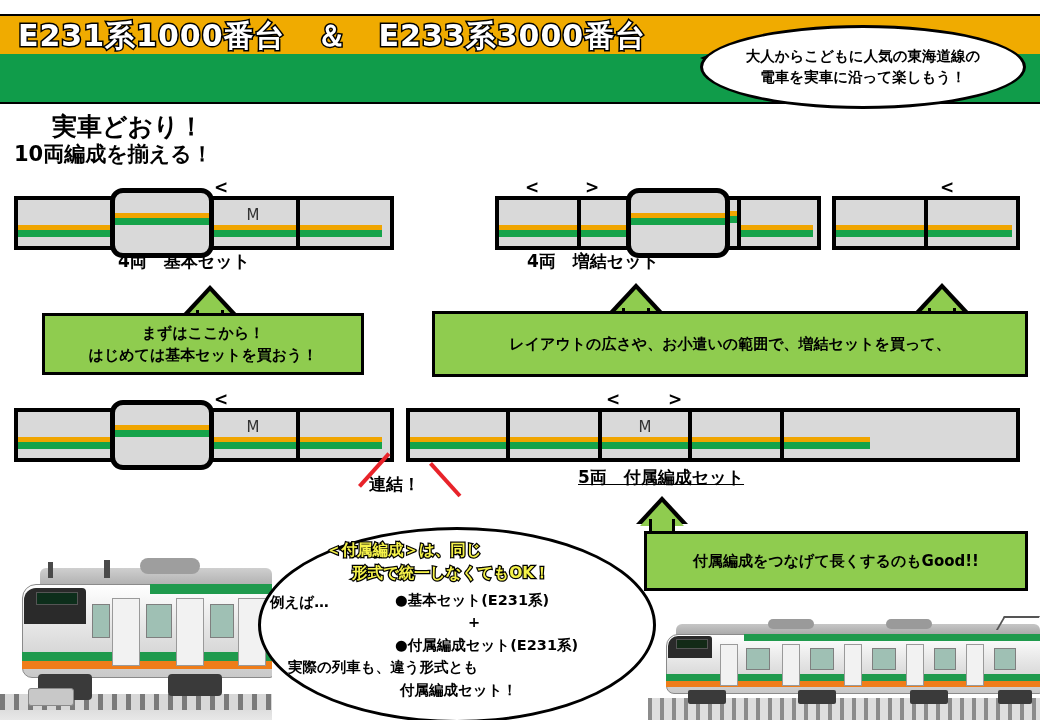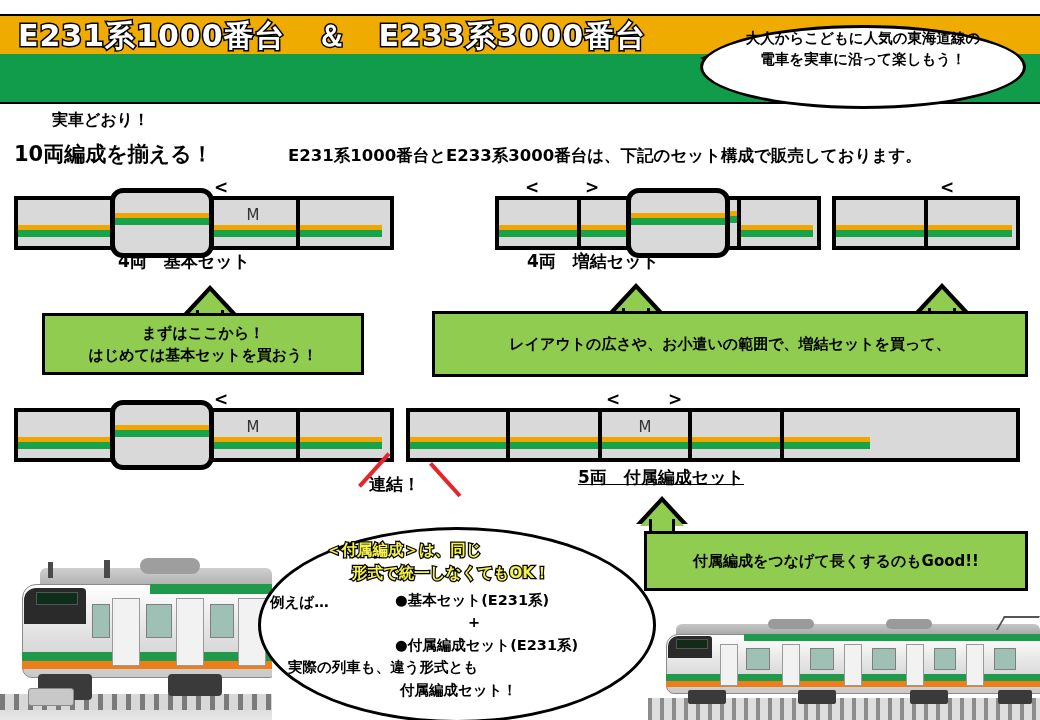--- a/index.html
+++ b/index.html
@@ -24,37 +24,37 @@
     position:absolute;white-space:nowrap;color:#fff;font-weight:bold;
     -webkit-text-stroke:3px #000;paint-order:stroke fill;
   }
   .t1{left:18px;top:16px;font-size:30px;letter-spacing:1px;}
   .t2{left:120px;top:56px;font-size:40px;letter-spacing:5px;}
 
   
   .bubble-top{
     position:absolute;left:700px;top:25px;width:320px;height:78px;
     background:#fff;border:3px solid #000;border-radius:50%/50%;
-    display:flex;align-items:flex-start;justify-content:center;z-index:6;
+    display:flex;align-items:center;justify-content:center;z-index:6;
   }
   .bubble-top-txt{font-size:14.5px;font-weight:bold;line-height:1.45;text-align:center;color:#000;}
   .bubble-tail{
     position:absolute;left:700px;top:44px;width:0;height:0;z-index:5;
     border-top:14px solid transparent;border-bottom:14px solid transparent;
     border-right:36px solid #000;
   }
   .bubble-tail-in{
     position:absolute;left:712px;top:47px;width:0;height:0;z-index:7;
     border-top:10px solid transparent;border-bottom:10px solid transparent;
     border-right:28px solid #fff;
   }
 
   
   .lead{position:absolute;font-weight:bold;color:#000;white-space:nowrap;}
-  .lead1{left:52px;top:110px;font-size:16px;}
+  .lead1{left:52px;top:110px;font-size:25px;}
   .lead2{left:14px;top:140px;font-size:21px;}
   .lead3{left:288px;top:145px;font-size:16.5px;}
 
   
   .grp{position:absolute;}
   .cars{position:relative;display:flex;border:4px solid #000;background:#d9d9d9;box-sizing:content-box;}
   .car{position:relative;background:#d9d9d9;box-sizing:border-box;overflow:hidden;}
   .car + .car{border-left:4px solid #000;}
   .stripe{position:absolute;left:0;width:100%;}
   .stripe .or{height:5px;background:#f0a500;}
@@ -113,21 +113,20 @@
   <div class="bubble-tail-in"></div>
   <div class="bubble-top">
     <div class="bubble-top-txt">
       <div>大人からこどもに人気の東海道線の</div>
       <div>電車を実車に沿って楽しもう！</div>
     </div>
   </div>
 
   <div class="lead lead1">実車どおり！</div>
   <div class="lead lead2">10両編成を揃える！</div>
-  <div class="lead lead3">E231系1000番台とE233系3000番台は、下記のセット構成で販売しております。</div>
 
   <div class="grp" style="left:14px;top:196px;">
     <div class="cars" style="width:372px;height:46px;">
       <div class="car" style="width:94px;">
         <div class="stripe" style="top:25px;">
             <div class="or"></div>
             <div class="gr"></div>
           </div>
       </div>
       <div class="car" style="width:94px;">

